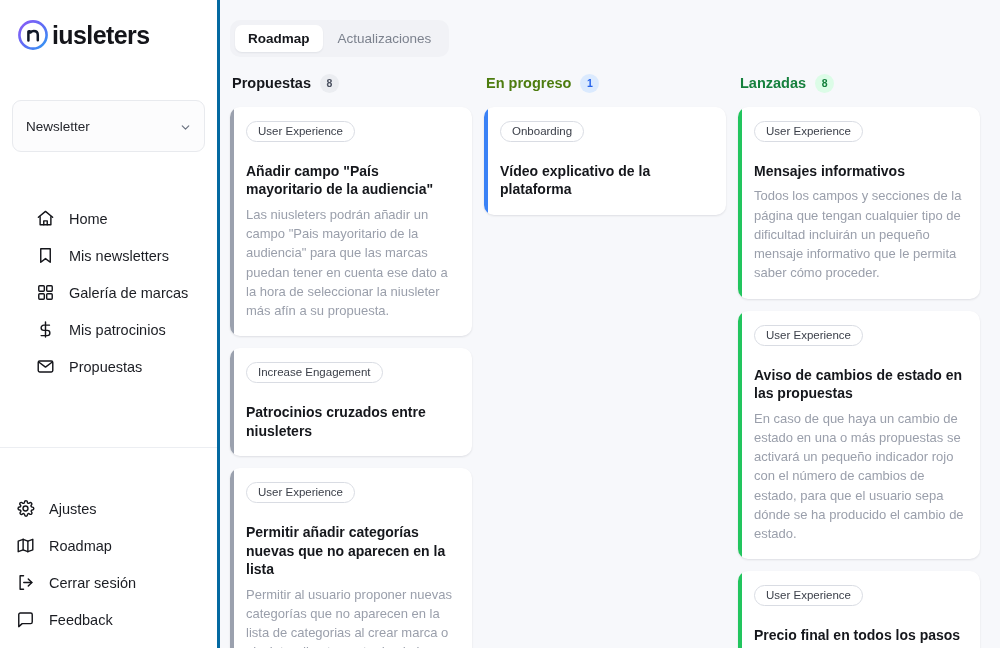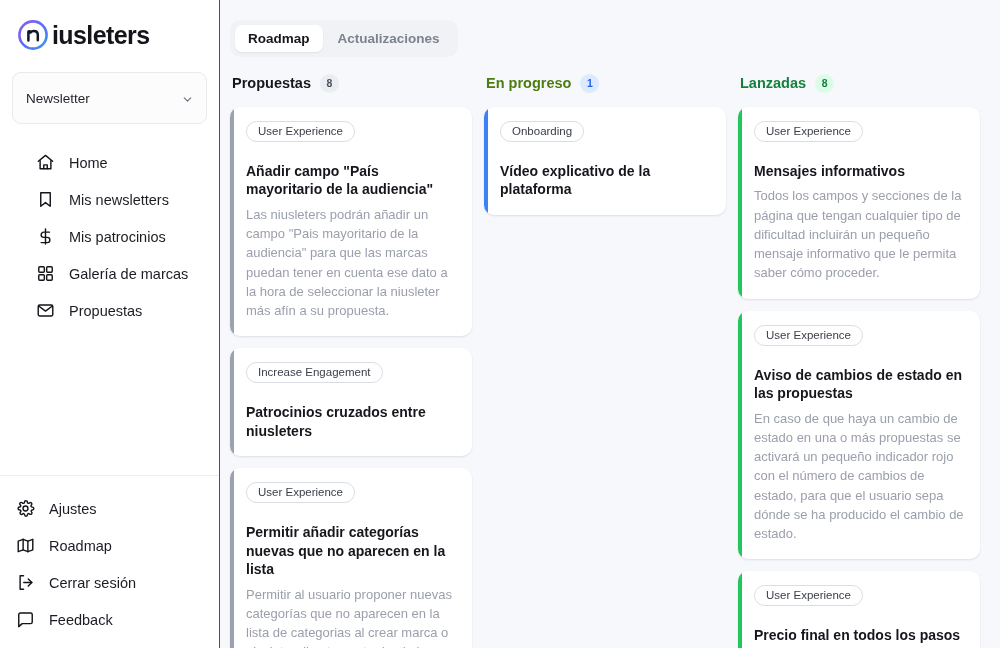--- a/index.html
+++ b/index.html
@@ -8,24 +8,25 @@
     font-family: "Liberation Sans", sans-serif;
     background: #ffffff;
     overflow: hidden;
   }
   .app { display: flex; width: 1000px; height: 648px; }
 
   
   .sidebar {
     width: 220px; height: 648px;
     background: #ffffff;
-    border-right: 1px solid #0369a1;
+    border-right: 3px solid #0369a1;
     display: flex; flex-direction: column;
     flex: 0 0 220px;
     position: relative;
+    gap: 28px;
   }
   .logo-row {
     display: flex; align-items: center; gap: 3px;
     padding: 14px 0 0 16px; height: 56px;
   }
   .logo-mark { width: 34px; height: 34px; flex: 0 0 34px; }
   .logo-text {
     font-size: 25px; font-weight: bold; letter-spacing: -0.6px;
     color: #14151a; line-height: 1; margin-left: -1px;
   }
@@ -66,21 +67,21 @@
   .tabs {
     margin: 6px 0 0 10px;
     background: #f1f2f6;
     border-radius: 10px;
     display: inline-flex;
     padding: 5px;
     gap: 2px;
   }
   .tab {
     font-size: 13.5px; padding: 6px 13px; border-radius: 7px;
-    cursor: pointer; color: #7c828e; font-weight: bold;
+    cursor: pointer; color: #7c828e; font-weight: normal;
   }
   .tab.active {
     background: #ffffff; color: #15171c; font-weight: bold;
     box-shadow: 0 1px 2px rgba(16,24,40,.07);
   }
 
   .board {
     display: flex; gap: 12px;
     padding: 14px 8px 0 10px;
     height: 580px;
@@ -181,43 +182,43 @@
         <span class="ico">
           <svg viewBox="0 0 24 24" width="19" height="19" fill="none" stroke="currentColor" stroke-width="1.8" stroke-linecap="round" stroke-linejoin="round">
               <path d="M6 3.5h12v17l-6-4.6-6 4.6z"></path>
             </svg>
         </span>
         <span class="txt">Mis newsletters</span>
       </div>
 
       <div class="nav-item">
         <span class="ico">
-          <svg viewBox="0 0 24 24" width="19" height="19" fill="none" stroke="currentColor" stroke-width="1.8" stroke-linecap="round" stroke-linejoin="round">
-              <line x1="12" y1="2.5" x2="12" y2="21.5"></line>
-              <path d="M17 6.5H9.8a3.3 3.3 0 0 0 0 6.6h4.4a3.3 3.3 0 0 1 0 6.6H6.5"></path>
-            </svg>
-        </span>
-        <span class="txt">Mis patrocinios</span>
-      </div>
-
-      <div class="nav-item">
-        <span class="ico">
           <svg viewBox="0 0 24 24" width="19" height="19" fill="none" stroke="currentColor" stroke-width="1.8" stroke-linejoin="round">
               <rect x="3.5" y="3.5" width="7" height="7" rx="1.2"></rect>
               <rect x="13.5" y="3.5" width="7" height="7" rx="1.2"></rect>
               <rect x="3.5" y="13.5" width="7" height="7" rx="1.2"></rect>
               <rect x="13.5" y="13.5" width="7" height="7" rx="1.2"></rect>
             </svg>
         </span>
         <span class="txt">Galería de marcas</span>
       </div>
 
       <div class="nav-item">
         <span class="ico">
           <svg viewBox="0 0 24 24" width="19" height="19" fill="none" stroke="currentColor" stroke-width="1.8" stroke-linecap="round" stroke-linejoin="round">
+              <line x1="12" y1="2.5" x2="12" y2="21.5"></line>
+              <path d="M17 6.5H9.8a3.3 3.3 0 0 0 0 6.6h4.4a3.3 3.3 0 0 1 0 6.6H6.5"></path>
+            </svg>
+        </span>
+        <span class="txt">Mis patrocinios</span>
+      </div>
+
+      <div class="nav-item">
+        <span class="ico">
+          <svg viewBox="0 0 24 24" width="19" height="19" fill="none" stroke="currentColor" stroke-width="1.8" stroke-linecap="round" stroke-linejoin="round">
               <rect x="2.8" y="5" width="18.4" height="14" rx="1.8"></rect>
               <path d="m3.4 6.3 8.6 6.5 8.6-6.5"></path>
             </svg>
         </span>
         <span class="txt">Propuestas</span>
       </div>
     </nav>
 
     <div class="nav-spacer"></div>
     <div class="nav-divider"></div>

